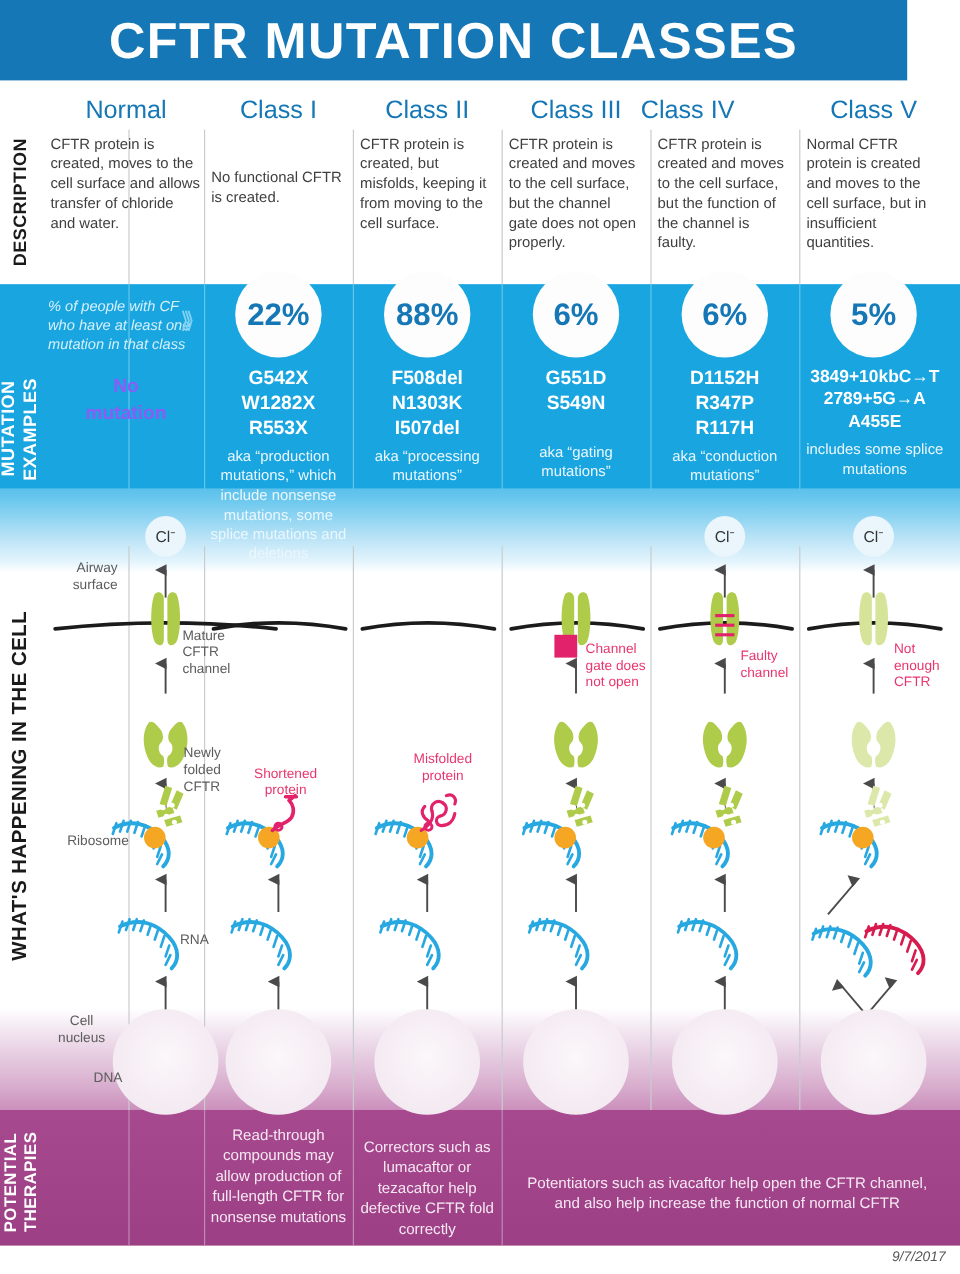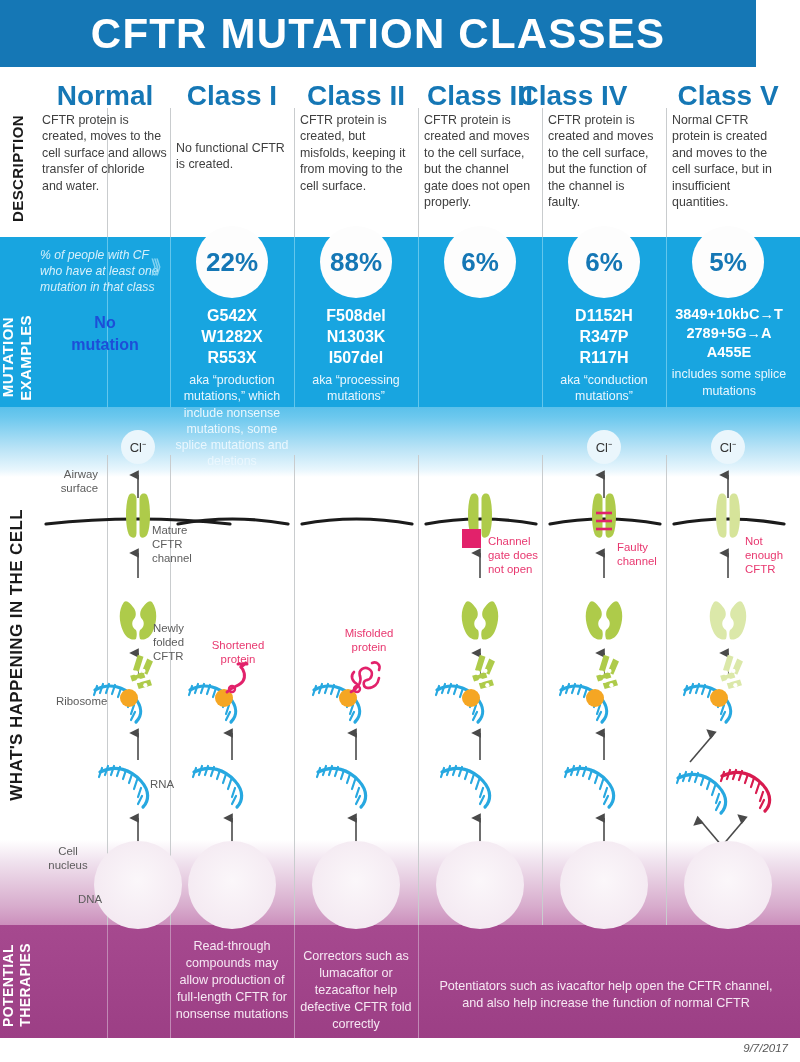--- a/index.html
+++ b/index.html
@@ -22,21 +22,21 @@
   .title-bar h1{
     margin:0;color:#fff;font-weight:bold;
     font-size:42px;letter-spacing:1.2px;
     font-family:"Liberation Sans", sans-serif;
   }
 
   
   .col-head{
     position:absolute;top:80px;height:28px;
     text-align:center;color:#1577b5;
-    font-size:28px;font-weight:bold;
+    font-size:21px;font-weight:normal;
   }
 
   
   .rail{
     position:absolute;left:0;width:34px;
     display:flex;align-items:center;justify-content:center;
     font-weight:bold;letter-spacing:.4px;
   }
   .rail span{
     writing-mode:vertical-rl;transform:rotate(180deg);
@@ -74,21 +74,21 @@
     position:absolute;top:226px;width:72px;height:72px;border-radius:50%;
     background:#fdfdfd;display:flex;align-items:center;justify-content:center;
     color:#1577b5;font-size:26px;font-weight:bold;
   }
   .mut-list{
     position:absolute;top:305px;text-align:center;color:#ffffff;
   }
   .mut-list .names{font-size:16px;font-weight:bold;line-height:1.32;}
   .mut-list .aka{font-size:12.4px;line-height:1.3;margin-top:4px;color:#eaf7fe;}
   .no-mut{
-    position:absolute;top:312px;text-align:center;color:#1d4ed8;
+    position:absolute;top:312px;text-align:center;color:#8b5cf6;
     font-size:16px;font-weight:bold;line-height:1.35;
   }
   .nucleus-band{
     position:absolute;left:0;top:840px;width:800px;height:122px;
     background:linear-gradient(to bottom,#ffffff 0%,#f0e2ee 18%,#d7abcc 55%,#b4559c 100%);
   }
   .therapy-band{
     position:absolute;left:0;top:925px;width:800px;height:113px;
     background:linear-gradient(to bottom,#a6498f 0%,#9c3f85 100%);
   }
@@ -215,20 +215,27 @@
 
   <div class="mut-list" style="left:296px;width:120px;">
     <div class="names">
       <div>F508del</div>
       <div>N1303K</div>
       <div>I507del</div>
     </div>
     <div class="aka">aka “processing mutations”</div>
   </div>
 
+  <div class="mut-list" style="left:420px;width:120px;">
+    <div class="names">
+      <div>G551D</div>
+      <div>S549N</div>
+    </div>
+    <div class="aka" style="margin-top:22px;">aka “gating mutations”</div>
+  </div>
 
   <div class="mut-list" style="left:544px;width:120px;">
     <div class="names">
       <div>D1152H</div>
       <div>R347P</div>
       <div>R117H</div>
     </div>
     <div class="aka">aka “conduction mutations”</div>
   </div>
 

